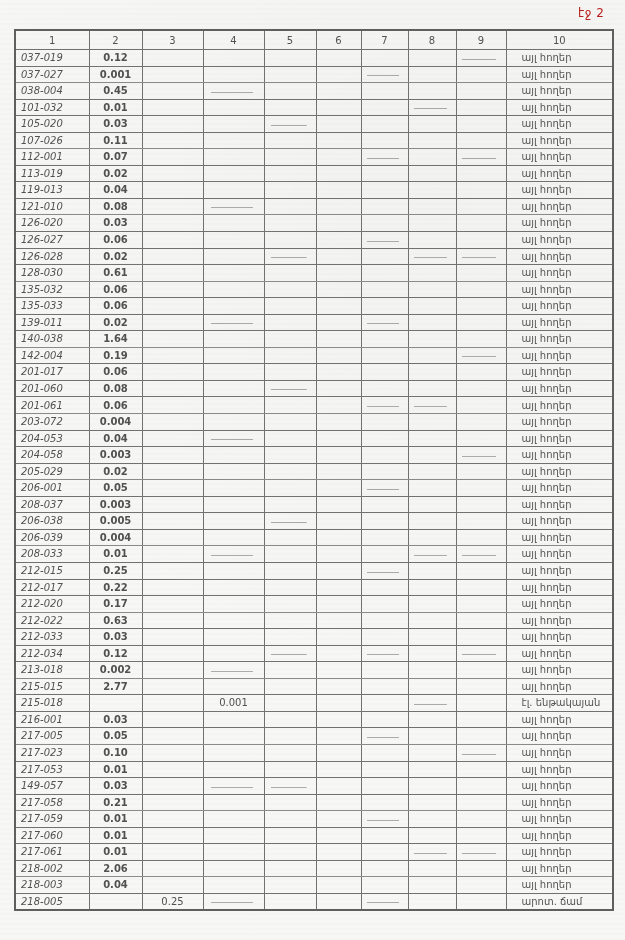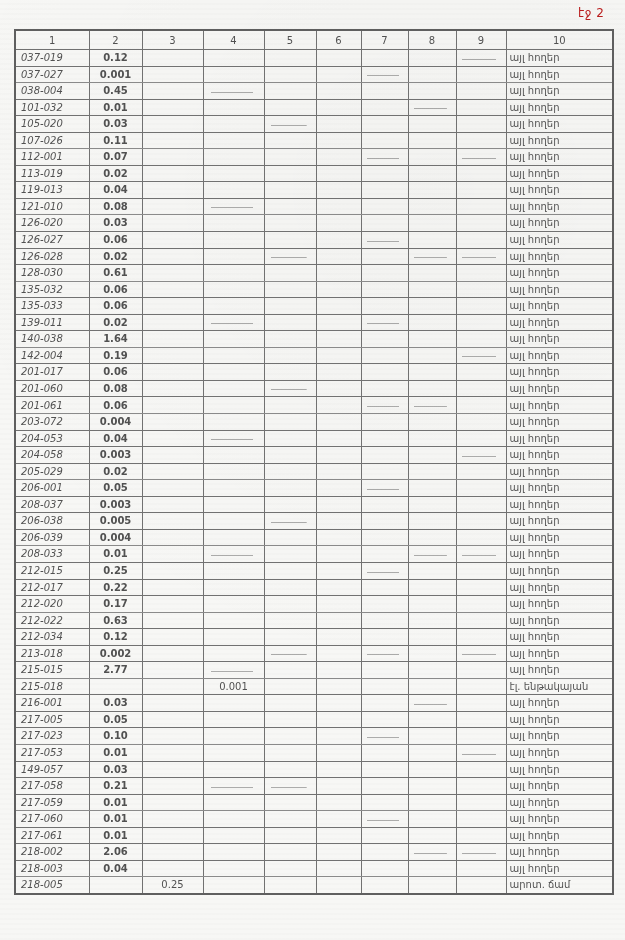--- a/index.html
+++ b/index.html
@@ -30,21 +30,21 @@
     font-weight:normal;
     font-size:10px;
     padding:0 3px;
     overflow:hidden;white-space:nowrap;
     color:#4f4f4f;
   }
   .scan-table{border:2px solid #5e5e5e;}
   thead th{height:18px;text-align:center;font-size:10.5px;border-bottom-width:2px;color:#565656;}
   tbody td{height:15.55px;line-height:15.5px;text-align:center;}
   tbody td:nth-child(1){text-align:left;padding-left:5px;font-style:italic;}
-  tbody td:nth-child(10){text-align:left;padding-left:3px;font-size:10px;color:#525252;}
+  tbody td:nth-child(10){text-align:left;padding-left:15px;font-size:10px;color:#525252;}
   
   tbody tr:nth-child(3n+1) td{border-top-color:#5a5a5a;}
   tbody tr:nth-child(4n+2) td{border-bottom-color:#8a8a8a;}
   tbody td:nth-child(2){border-left-color:#5a5a5a;font-weight:bold;}
   
   tbody tr:nth-child(5n+2) td:nth-child(7),
   tbody tr:nth-child(7n+3) td:nth-child(4),
   tbody tr:nth-child(6n+1) td:nth-child(9),
   tbody tr:nth-child(8n+5) td:nth-child(5),
   tbody tr:nth-child(9n+4) td:nth-child(8){
@@ -499,20 +499,32 @@
         <td></td>
         <td></td>
         <td></td>
         <td></td>
         <td></td>
         <td></td>
         <td></td>
         <td>այլ հողեր</td>
       </tr>
       <tr>
+        <td>212-033</td>
+        <td>0.03</td>
+        <td></td>
+        <td></td>
+        <td></td>
+        <td></td>
+        <td></td>
+        <td></td>
+        <td></td>
+        <td>այլ հողեր</td>
+      </tr>
+      <tr>
         <td>212-034</td>
         <td>0.12</td>
         <td></td>
         <td></td>
         <td></td>
         <td></td>
         <td></td>
         <td></td>
         <td></td>
         <td>այլ հողեր</td>

